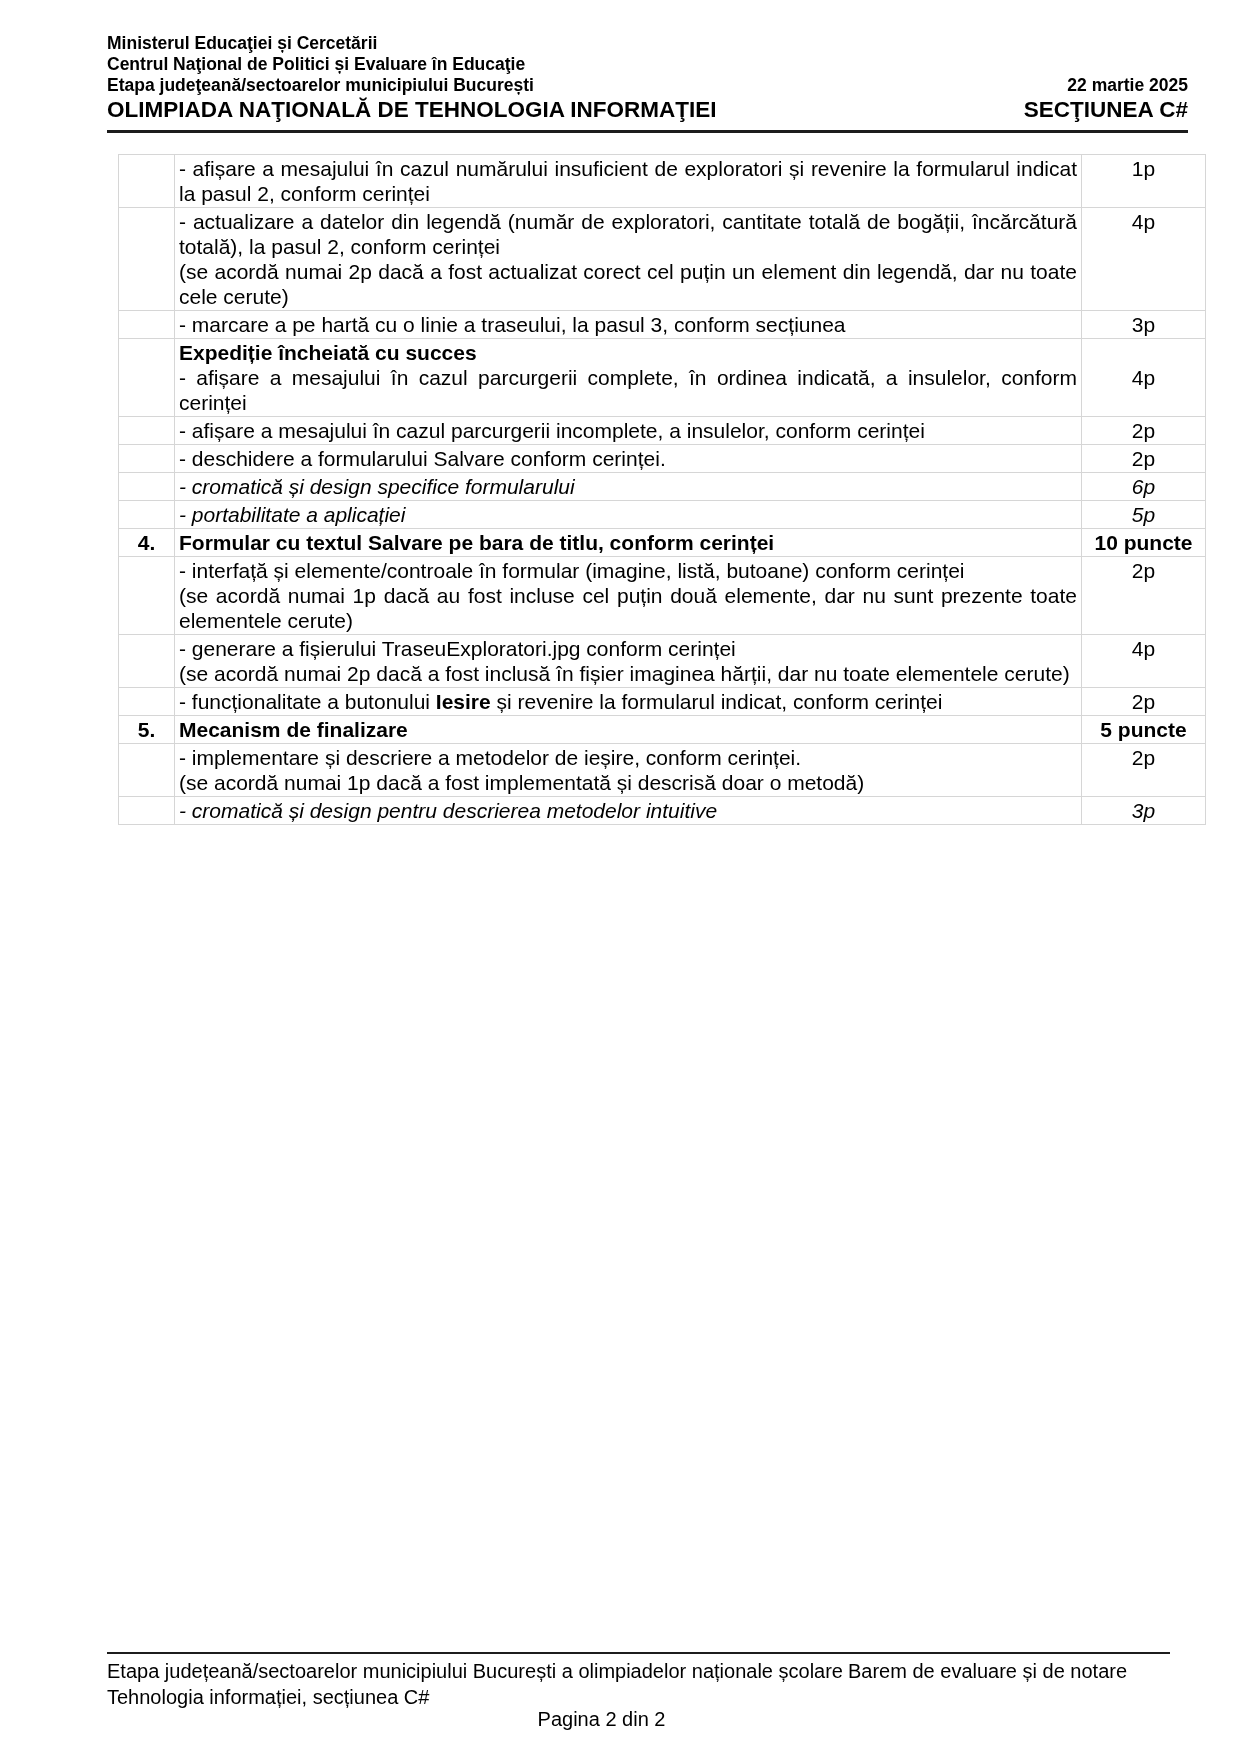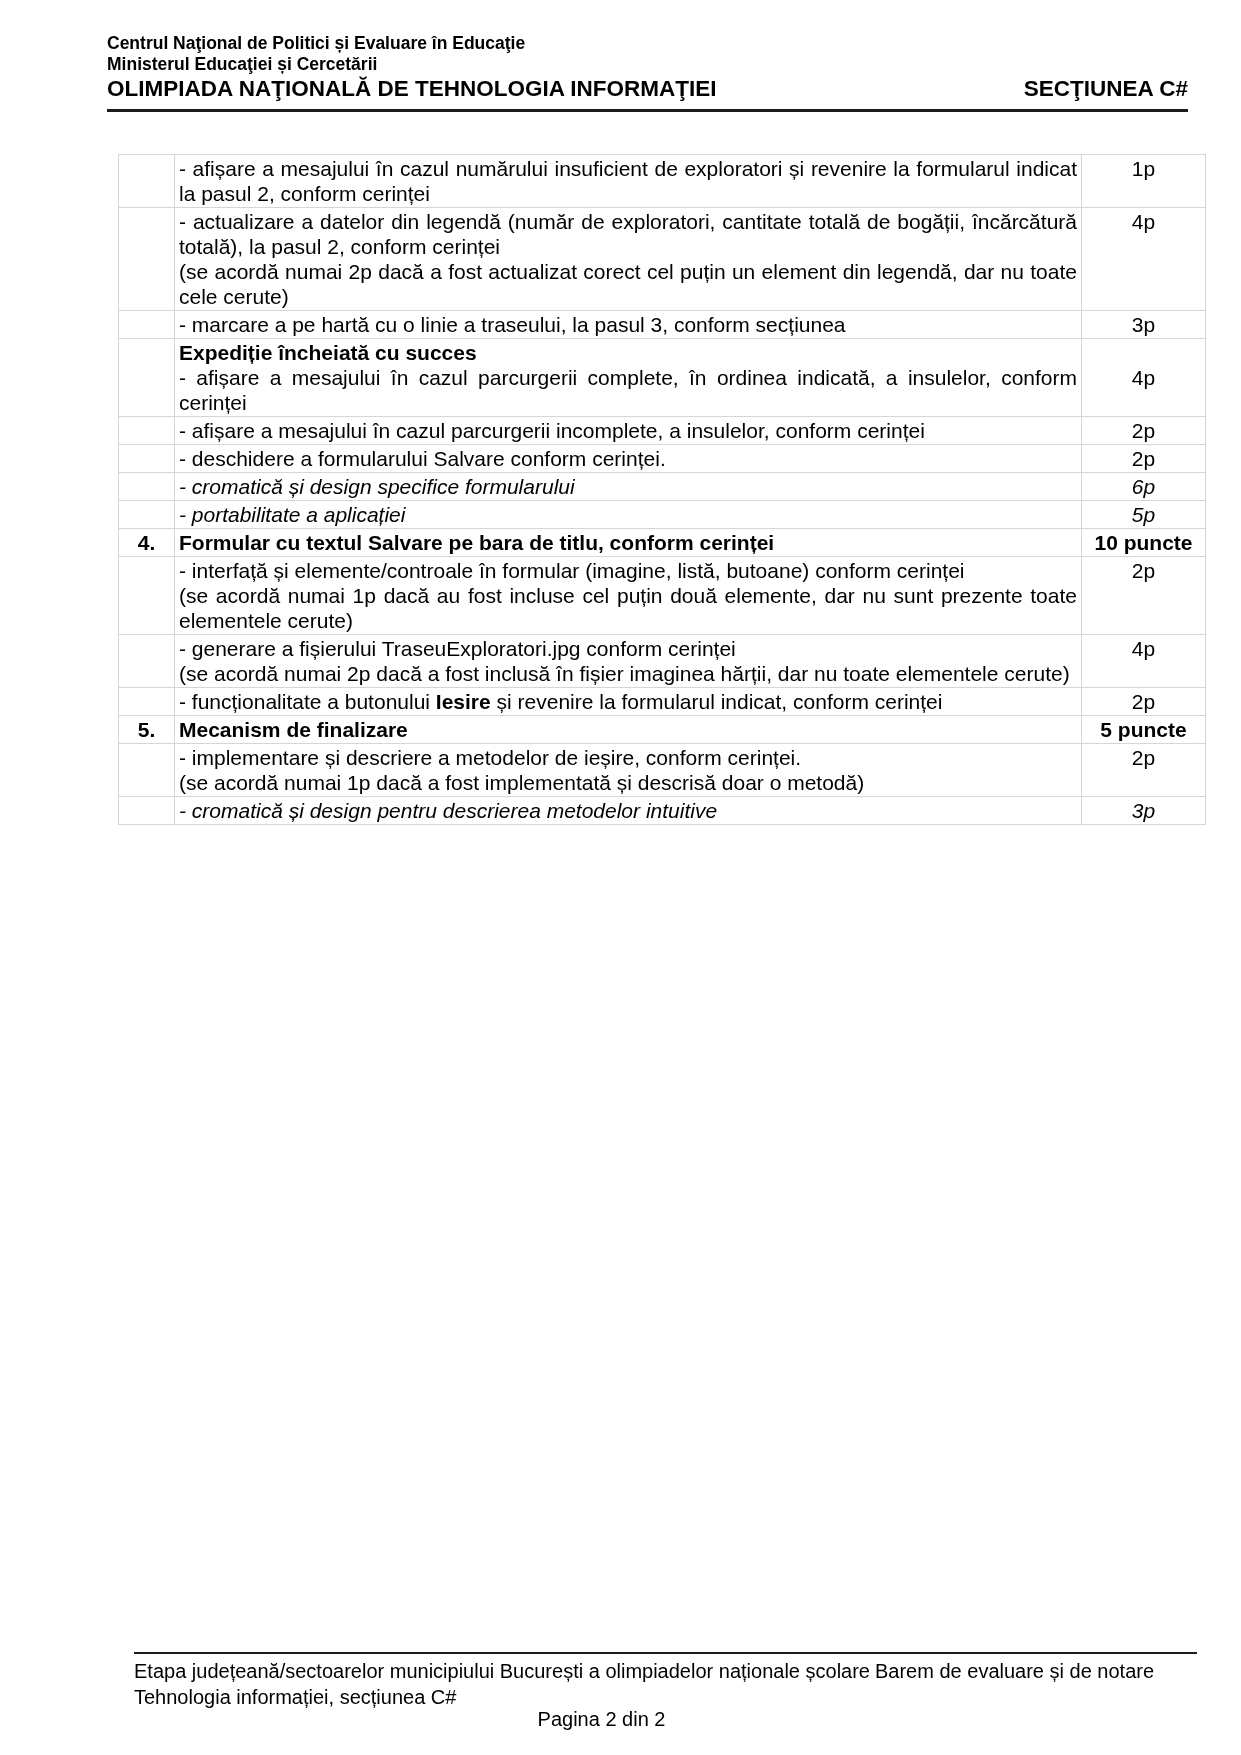--- a/index.html
+++ b/index.html
@@ -64,42 +64,45 @@
 
   
   .page-footer {
     position: absolute;
     left: 107px; top: 1652px;
     width: 1063px;
     border-top: 2px solid #1c1c1c;
     padding-top: 4px;
     font-size: 20px;
     line-height: 26px;
-    margin-left: 27px;
   }
   .footer-right {
     position: absolute;
     left: 741px; top: 4px;
     white-space: nowrap;
   }
   .page-number {
     position: absolute;
     left: 0; top: 1706px;
     width: 1203px;
     text-align: center;
     font-size: 20px;
     line-height: 26px;
   }
 </style>
 </head>
 <body>
 
 <div class="page-header">
+  <div class="hdr-small">Ministerul Educaţiei și Cercetării</div>
   <div class="hdr-small">Centrul Naţional de Politici și Evaluare în Educaţie</div>
-  <div class="hdr-small">Ministerul Educaţiei și Cercetării</div>
+  <div class="hdr-row">
+    <div class="hdr-small">Etapa judeţeană/sectoarelor municipiului București</div>
+    <div class="hdr-small">22 martie 2025</div>
+  </div>
   <div class="hdr-row">
     <div class="hdr-big">OLIMPIADA NAŢIONALĂ DE TEHNOLOGIA INFORMAŢIEI</div>
     <div class="hdr-big">SECŢIUNEA C#</div>
   </div>
 </div>
 
 <div class="table-wrap">
   <table class="rubric">
     <colgroup>
       <col style="width:56px">

